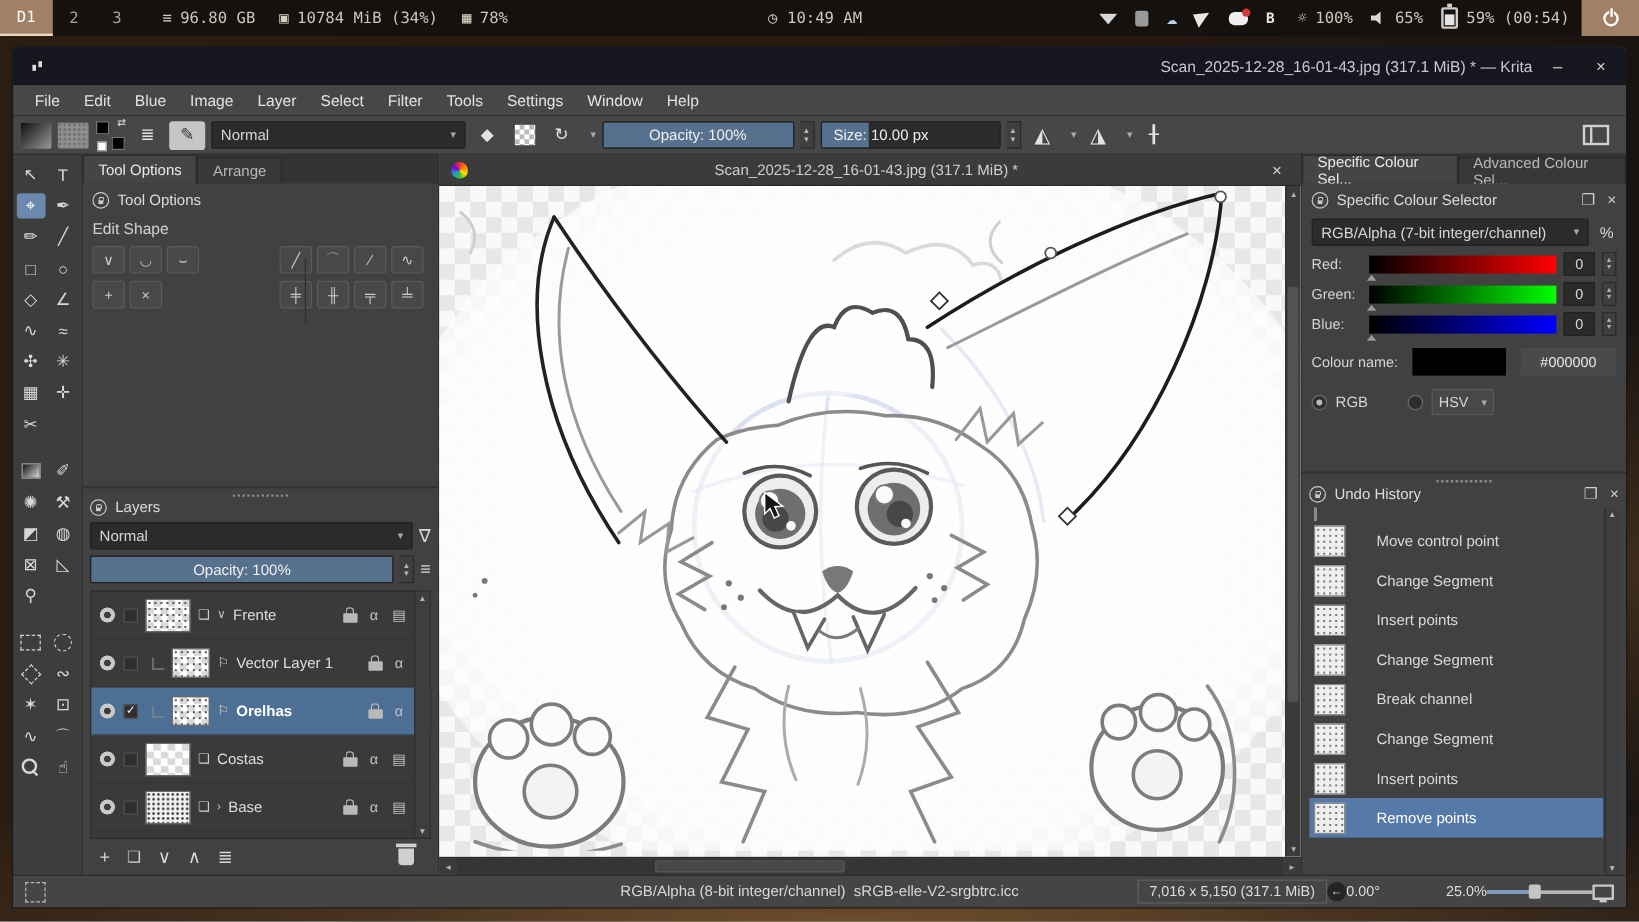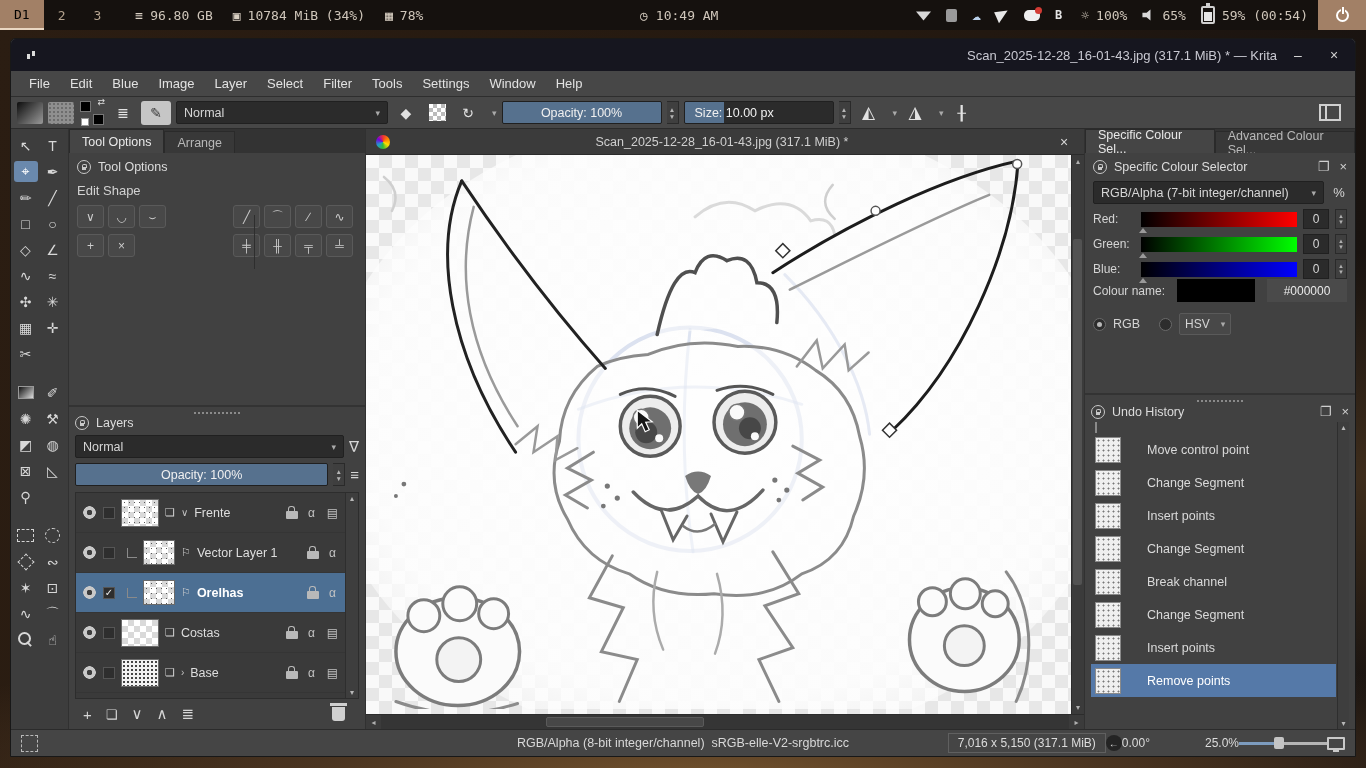--- a/index.html
+++ b/index.html
@@ -6,21 +6,21 @@
 html,body{width:1366px;height:768px;overflow:hidden}
 #screen{position:relative;width:1366px;height:768px;font-family:"Liberation Sans","DejaVu Sans",sans-serif;color:#d6d6d6;
 background:
  radial-gradient(900px 160px at 52% 102%, #75542e 0%, #4a3420 45%, rgba(0,0,0,0) 100%),
  radial-gradient(420px 320px at 100% 62%, #3e2d1c 0%, rgba(0,0,0,0) 70%),
  radial-gradient(420px 320px at 0% 62%, #35261700 0%, rgba(0,0,0,0) 70%),
  linear-gradient(100deg,#2b1d12,#241910 60%,#171210);}
 
 .sysbar{position:absolute;left:0;top:0;width:1366px;height:30px;background:#15110e;display:flex;align-items:center;font-family:"DejaVu Sans Mono",monospace;font-size:13px;color:#cfc6ba}
 .ws{height:30px;display:flex;align-items:center;justify-content:center;padding:0 14px;color:#b3a28e}
-.ws.active{background:#a28066;color:#000000;border-bottom:2px solid #ead7c2}
+.ws.active{background:#a28066;color:#ffffff;border-bottom:2px solid #ead7c2}
 .sysgrp{display:flex;align-items:center;gap:7px;margin-left:20px}
 .sysic{font-size:13px;color:#d8cfc2}
 .clock{position:absolute;left:640px;display:flex;gap:8px;align-items:center}
 .trayr{margin-left:auto;display:flex;align-items:center;gap:15px;padding-right:10px}
 .wifi{width:15px;height:11px;background:#d8d8d8;clip-path:polygon(50% 100%,0 18%,100% 18%)}
 .traysq{width:11px;height:13px;background:#9a9a9a;border-radius:2px}
 .cloud{color:#b9d0ea;font-size:15px}
 .tg{width:0;height:0;border-left:13px solid #e8e8e8;border-top:4px solid transparent;border-bottom:8px solid transparent;transform:rotate(-24deg)}
 .disc{position:relative;width:16px;height:11px;background:#efefef;border-radius:5px}
 .disc::after{content:"";position:absolute;right:-2px;top:-3px;width:7px;height:7px;border-radius:50%;background:#d23b34}
@@ -144,28 +144,28 @@
 .pct{font-size:13px;color:#d6d6d6;width:16px;text-align:center}
 .chrow{display:flex;align-items:center;gap:6px;margin-top:5px}
 .chlab{width:42px;font-size:12px;color:#d4d4d4}
 .chbar{flex:1;height:15px;position:relative}
 .chbar::after{content:"";position:absolute;left:-2px;bottom:-6px;border:4px solid transparent;border-bottom:5px solid #9a9a9a}
 .bar-r{background:linear-gradient(to right,#000,#f00)}
 .bar-g{background:linear-gradient(to right,#000,#0f0)}
 .bar-b{background:linear-gradient(to right,#000,#00f)}
 .chval{width:26px;height:20px;background:#2b2b2b;border:1px solid #202020;color:#d6d6d6;font-size:12px;display:flex;align-items:center;justify-content:center}
 .spin2{display:flex;flex-direction:column;width:12px;height:20px;background:#3f3f3f;border:1px solid #2a2a2a;align-items:center;justify-content:center;color:#b0b0b0;font-size:6px;line-height:6.5px}
-.namerow{display:flex;align-items:center;gap:12px;}
+.namerow{display:flex;align-items:center;gap:12px;margin-top:10px}
 .namelab{font-size:12px;color:#d4d4d4}
 .swatch{flex:1;height:23px;background:#000}
 .hexbox{width:80px;height:23px;background:#4a4a4a;color:#eaeaea;font-size:12px;display:flex;align-items:center;justify-content:center}
 .radiorow{display:flex;align-items:center;gap:7px;margin-top:11px}
 .radio{width:13px;height:13px;border-radius:50%;background:#2d2d2d;border:1px solid #6a6a6a;position:relative}
 .radio.sel::after{content:"";position:absolute;inset:3px;border-radius:50%;background:#b9b9b9}
-.rlab{font-size:12.5px;color:#d4d4d4;margin-right:12px}
+.rlab{font-size:12.5px;color:#d4d4d4;margin-right:26px}
 .hsvbtn{width:52px;height:22px;border:1px solid #5a5a5a;background:#484848;border-radius:2px;display:flex;align-items:center;justify-content:center;gap:5px;font-size:12px;color:#d4d4d4}
 
 .undo{flex:1;background:#414141;border-top:2px solid #333;display:flex;flex-direction:column;padding:2px 6px 0;min-height:0}
 .ulist{flex:1;margin-top:3px;position:relative;overflow:hidden;padding-right:13px}
 .urow{height:33px;display:flex;align-items:center;gap:26px;padding-left:4px;font-size:12.5px;color:#dadada}
 .urow.selected{background:#5579a8;color:#fff}
 .uthumb{width:26px;height:26px;flex:none;border:1px solid #8a8a8a;background:#efefef;background-image:radial-gradient(#777 0.9px,transparent 1.1px);background-size:5px 5px}
 .upartial{height:11px;overflow:hidden;padding-left:4px}
 .uscroll{position:absolute;right:0;top:0;bottom:0;width:12px;background:#3e3e3e;border-left:1px solid #2e2e2e;display:flex;flex-direction:column;align-items:center;justify-content:space-between;font-size:8px;color:#b8b8b8;padding:1px 0}
 

